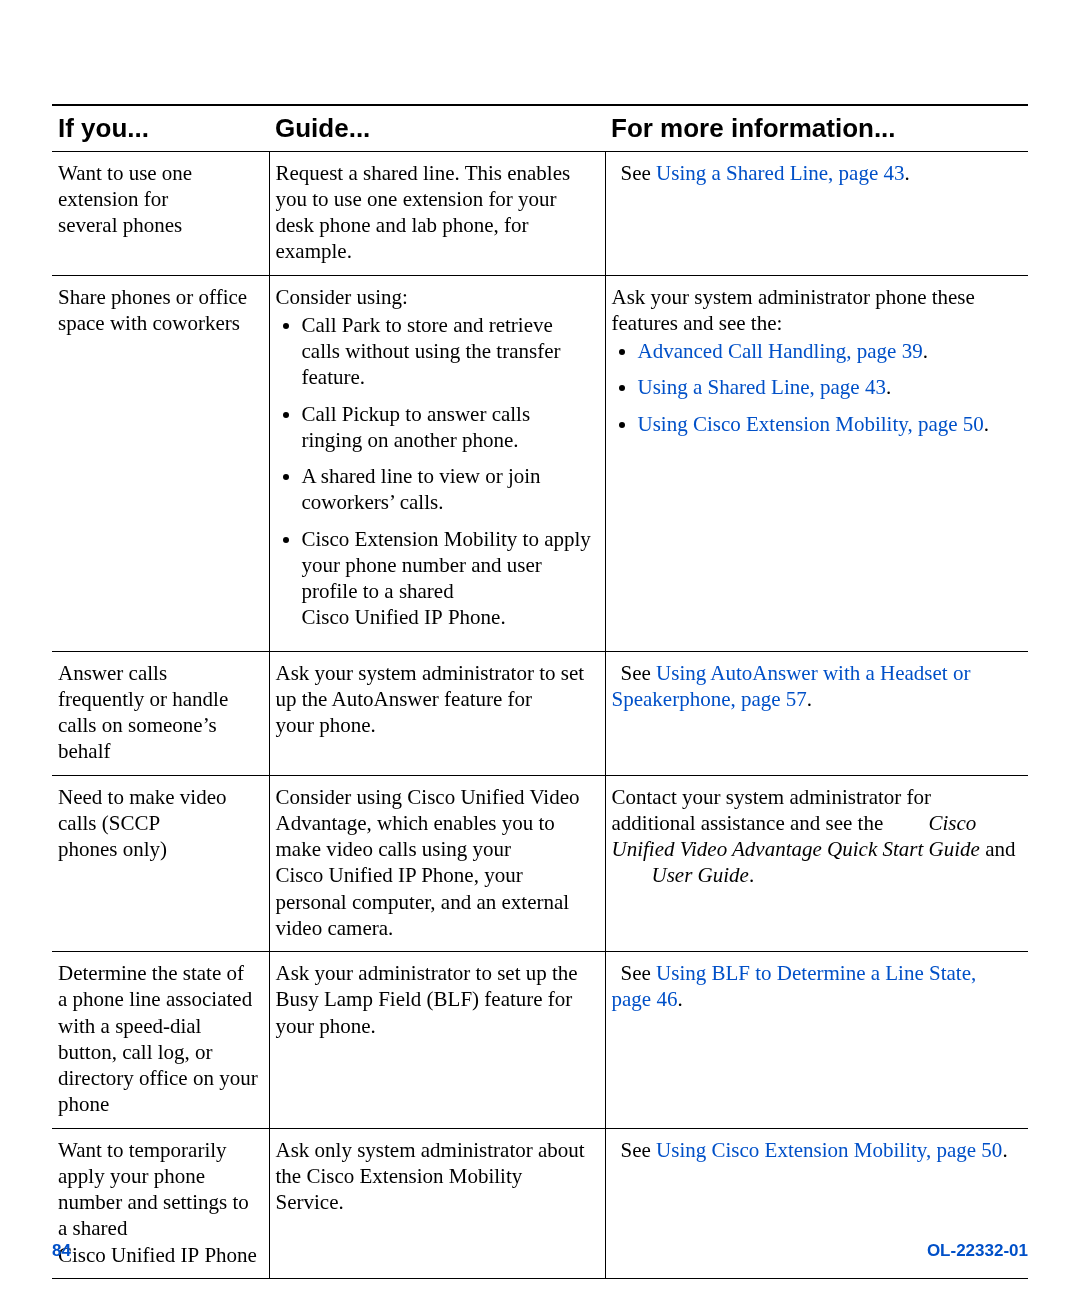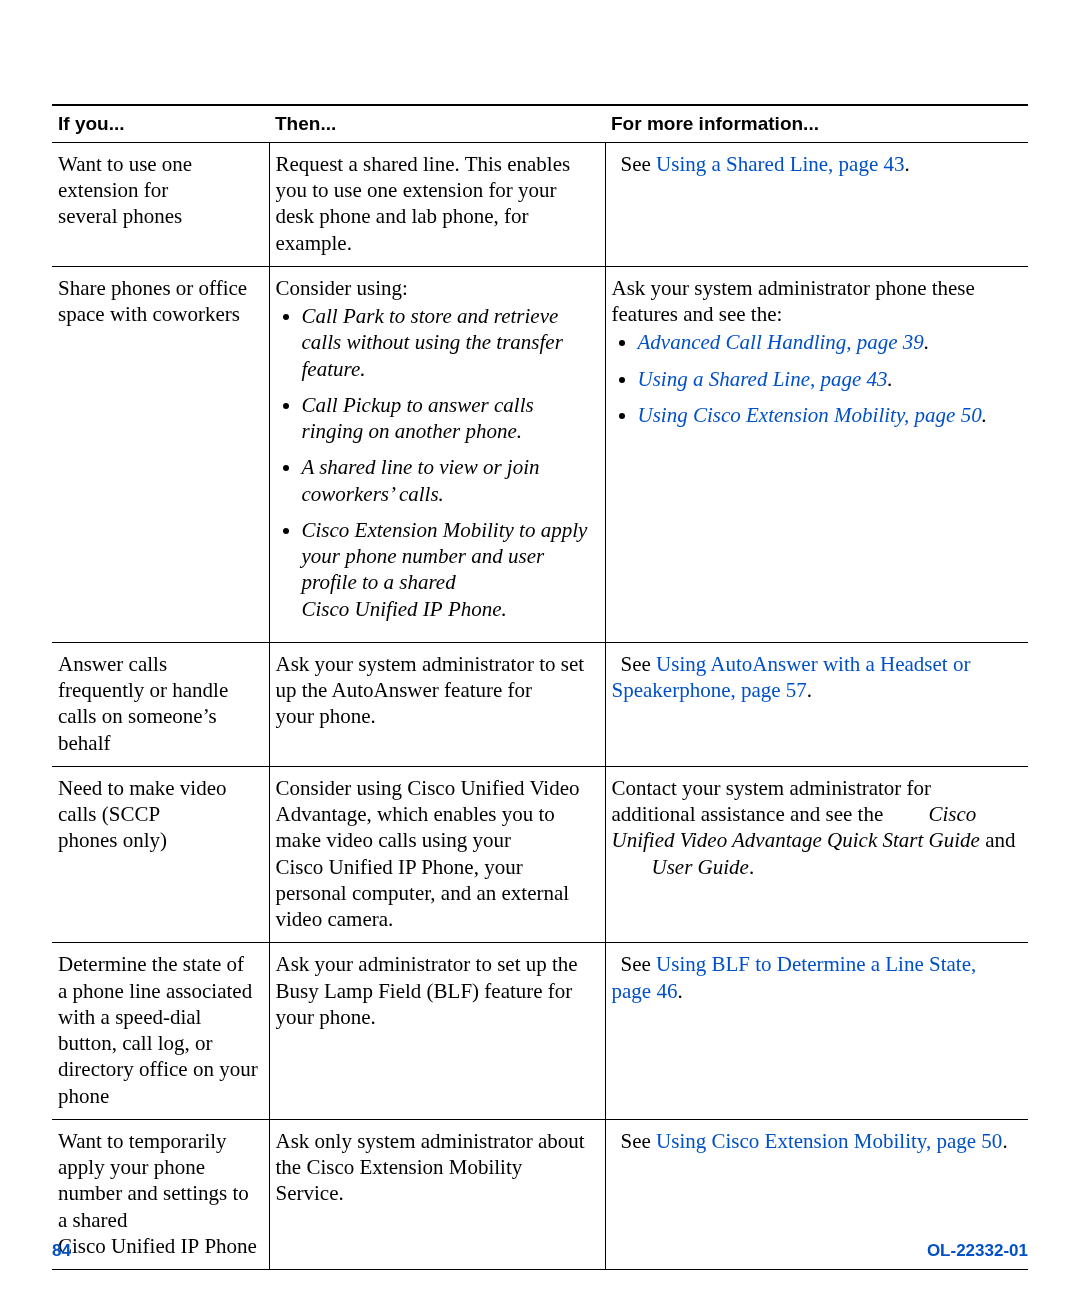--- a/index.html
+++ b/index.html
@@ -25,21 +25,21 @@
     table-layout: fixed;
   }
   table.reference thead tr {
     border-top: 2px solid #000;
     border-bottom: 1.5px solid #000;
   }
   table.reference th {
     text-align: left;
     font-family: Arial, Helvetica, sans-serif;
     font-weight: 700;
-    font-size: 19px;
+    font-size: 26px;
     padding: 6px 8px 6px 6px;
     vertical-align: top;
   }
   table.reference td {
     border: 0.5px solid #000;
     padding: 8px 10px 10px 6px;
     vertical-align: top;
   }
   table.reference tbody tr:last-child td {
     border-bottom: 1.5px solid #000;
@@ -52,21 +52,20 @@
     border-right: none;
   }
   
   table.reference th {
     border-left: none;
     border-right: none;
   }
   ul.doc-list {
     margin: 2px 0 6px 0;
     padding-left: 26px;
-    font-style: italic;
   }
   ul.doc-list li {
     margin-bottom: 10px;
   }
   .see { white-space: pre-wrap; margin-left: 9px; }
   a.doclink {
     color: #0050c8;
     text-decoration: none;
     cursor: pointer;
   }
@@ -91,21 +90,21 @@
 
   <table class="reference">
     <colgroup>
       <col style="width:217px">
       <col style="width:336px">
       <col>
     </colgroup>
     <thead>
       <tr>
         <th>If you...</th>
-        <th>Then...</th>
+        <th>Guide...</th>
         <th>For more information...</th>
       </tr>
     </thead>
     <tbody>
 
       <tr>
         <td>Want to use one extension for several&nbsp;phones</td>
         <td>Request a shared line. This enables you to use one extension for your desk phone and lab phone, for example.</td>
         <td><span class="see">See </span><a class="doclink">Using a Shared Line, page&nbsp;43</a><span>.</span></td>
       </tr>

